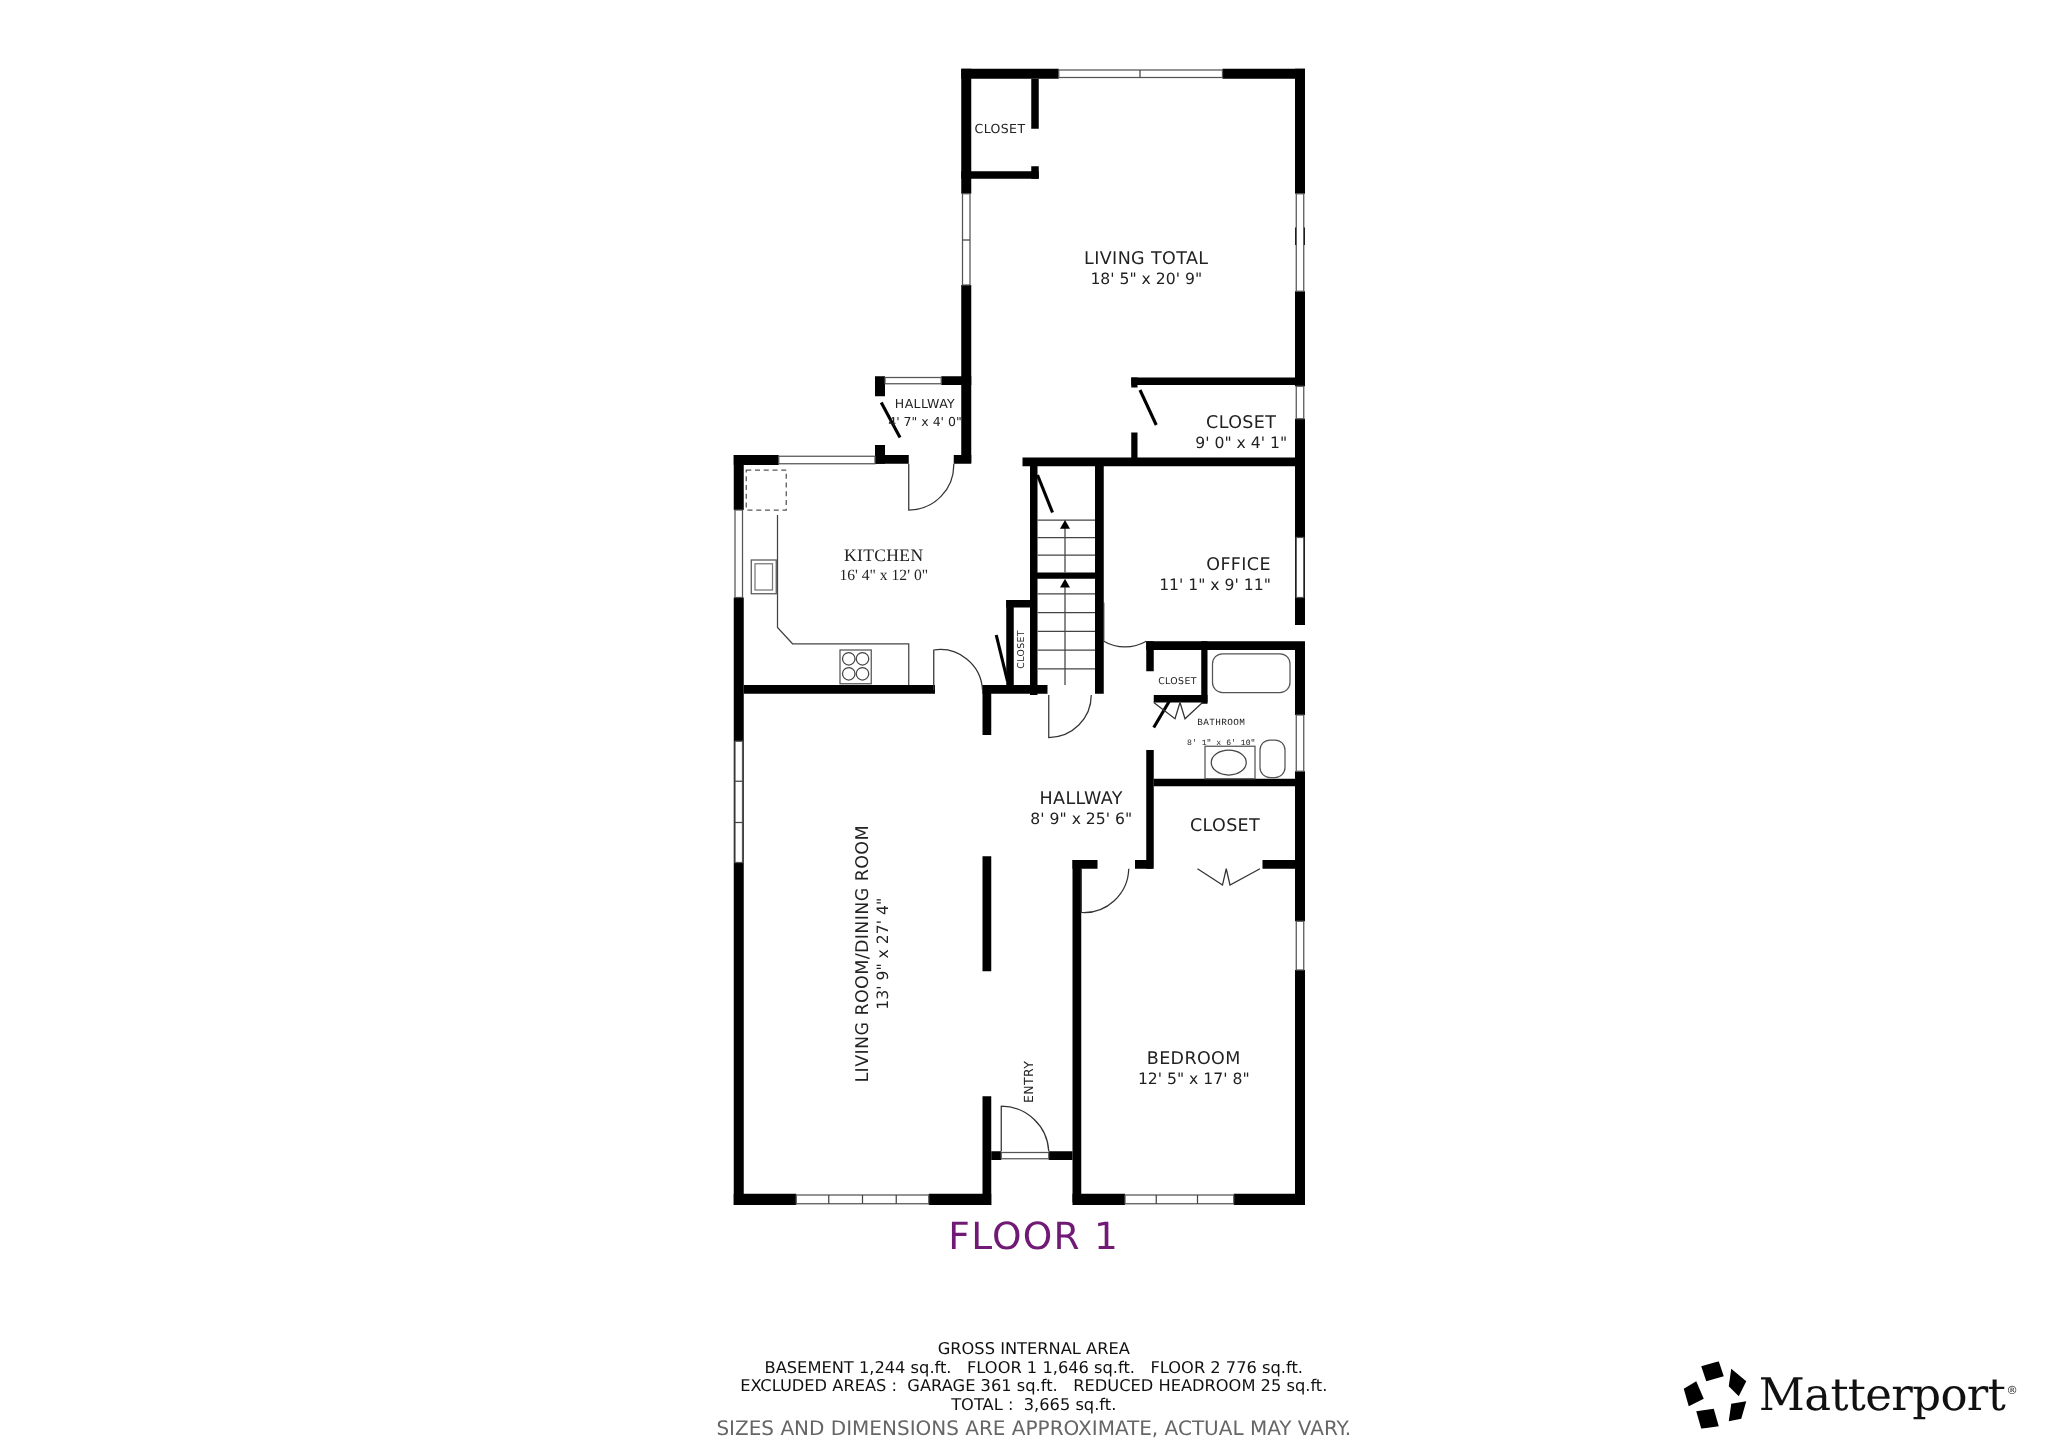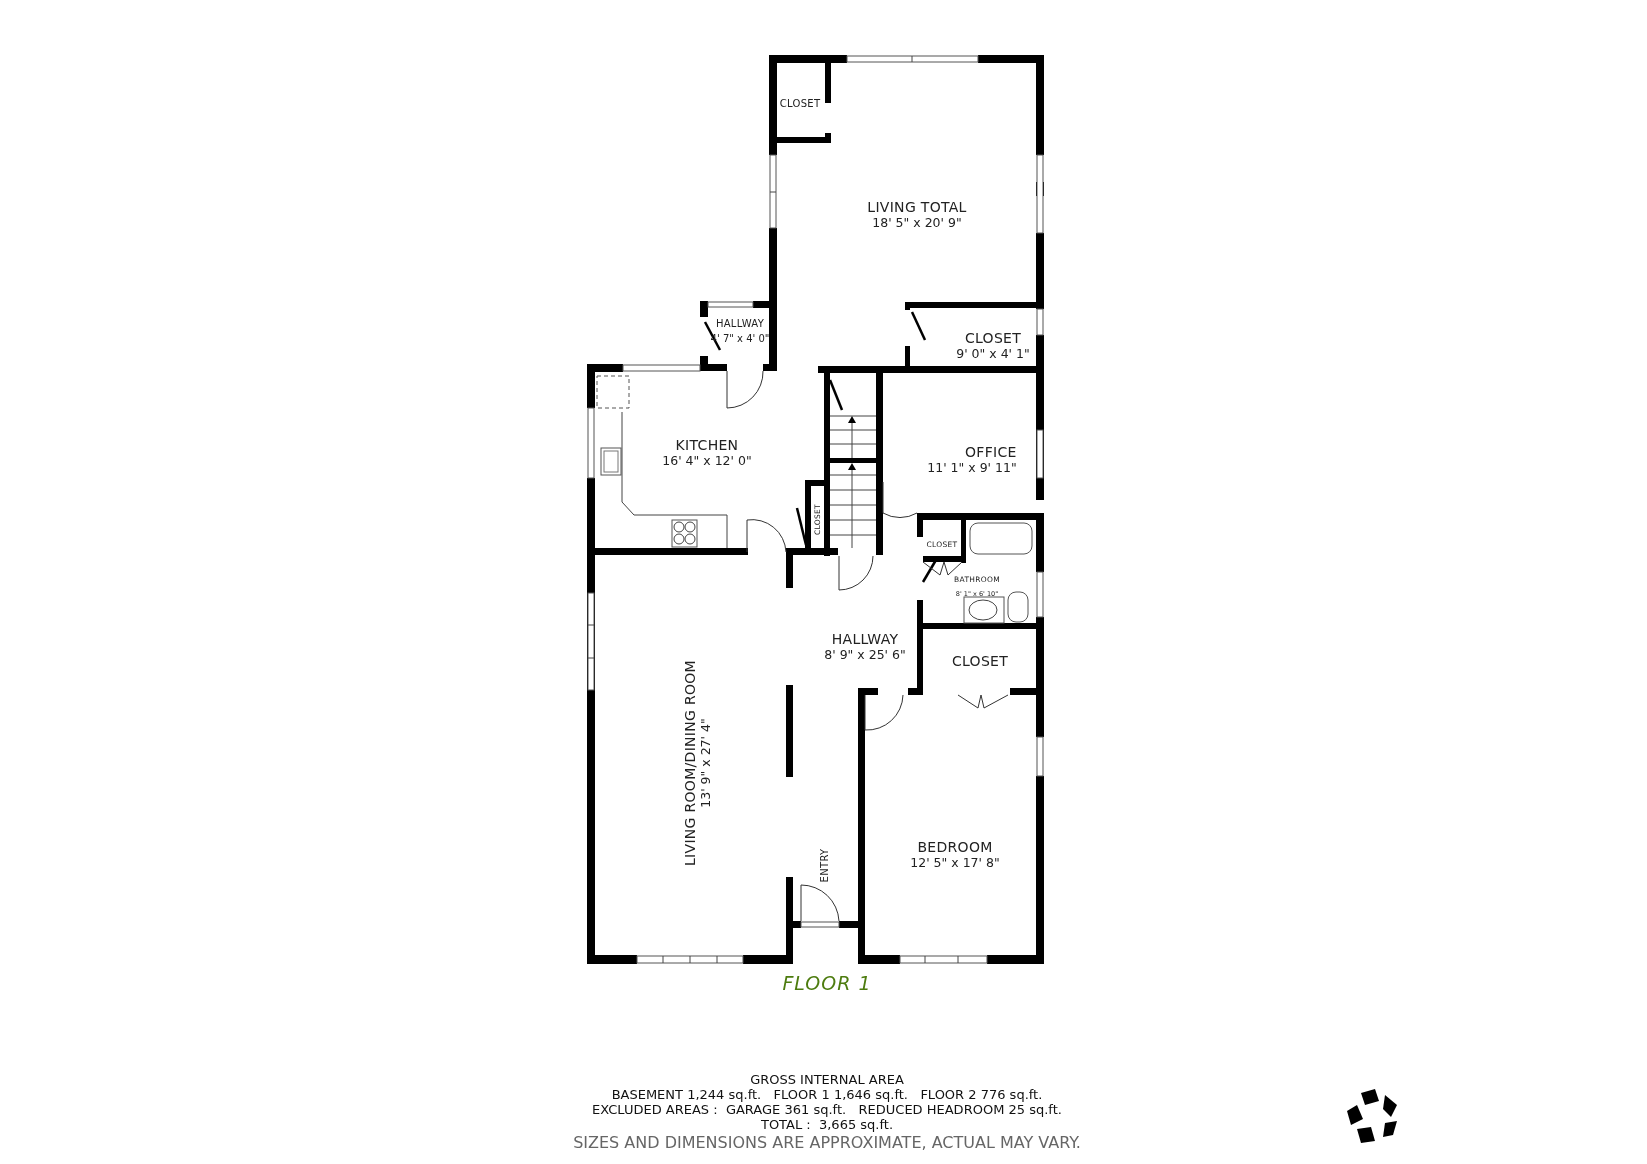--- a/index.html
+++ b/index.html
@@ -11,21 +11,21 @@
   .door { fill:none; stroke:#333; stroke-width:1; }
   .doorleaf { stroke:#000; stroke-width:2.5; }
   .room-label { position:absolute; text-align:center; font-size:13px; line-height:15px; color:#222; white-space:nowrap; transform:translateX(-50%); }
   .room-label .name { display:block; font-size:14px; letter-spacing:0.3px; }
   .room-label .dim { display:block; font-size:12.5px; }
   .small .name { font-size:10px; }
   .small .dim { font-size:10px; }
   .tiny .name { font-size:7.5px; }
   .tiny .dim { font-size:6.5px; }
   .vert { transform:translateX(-50%) rotate(-90deg); transform-origin:center center; }
-  #floor-title { position:absolute; left:827px; top:972px; transform:translateX(-50%); font-size:19px; letter-spacing:1px; color:#4d7c0f; white-space:nowrap;font-style:italic; }
+  #floor-title { position:absolute; left:827px; top:972px; transform:translateX(-50%); font-size:30px; letter-spacing:1px; color:#701a75; white-space:nowrap; }
   #area-block { position:absolute; left:827px; top:1072px; transform:translateX(-50%); text-align:center; font-size:13px; line-height:15px; color:#111; white-space:nowrap; }
   #area-block .disclaimer { color:#666; font-size:16px; margin-top:3px; display:block; }
   #logo { position:absolute; left:1345px; top:1089px; display:flex; align-items:center; }
   #logo-text { font-family:"DejaVu Serif", serif; font-size:36px; color:#111; margin-left:8px; letter-spacing:-0.5px; }
   #logo-reg { font-size:9px; vertical-align:super; margin-left:1px; }
 </style>
 </head>
 <body>
 
 <svg id="plan" viewBox="0 0 1647 1164" xmlns="http://www.w3.org/2000/svg">
@@ -182,35 +182,35 @@
   <span class="name">CLOSET</span>
 </div>
 <div class="room-label" style="left:993px; top:331px;">
   <span class="name">CLOSET</span>
   <span class="dim">9' 0" x 4' 1"</span>
 </div>
 <div class="room-label small" style="left:740px; top:316px;">
   <span class="name">HALLWAY</span>
   <span class="dim">4' 7" x 4' 0"</span>
 </div>
-<div class="room-label" style="left:707px; top:438px;">
+<div class="room-label" style="left:707px; top:438px;font-family:Liberation Serif, serif;">
   <span class="name">KITCHEN</span>
   <span class="dim">16' 4" x 12' 0"</span>
 </div>
 <div class="room-label tiny vert" style="left:817px; top:512px;">
   <span class="name">CLOSET</span>
 </div>
 <div class="room-label" style="left:972px; top:445px;text-align:right;">
   <span class="name">OFFICE</span>
   <span class="dim">11' 1" x 9' 11"</span>
 </div>
 <div class="room-label tiny" style="left:942px; top:537px;">
   <span class="name">CLOSET</span>
 </div>
-<div class="room-label tiny" style="left:977px; top:572px;">
+<div class="room-label tiny" style="left:977px; top:572px;font-family:Liberation Mono, monospace;">
   <span class="name">BATHROOM</span>
   <span class="dim">8' 1" x 6' 10"</span>
 </div>
 <div class="room-label" style="left:865px; top:632px;">
   <span class="name">HALLWAY</span>
   <span class="dim">8' 9" x 25' 6"</span>
 </div>
 <div class="room-label" style="left:980px; top:654px;">
   <span class="name">CLOSET</span>
 </div>
@@ -237,13 +237,14 @@
 </div>
 
 <div id="logo">
   <svg width="54" height="54" viewBox="0 0 54 54">
     <polygon points="16,4 30,0 34,12 20,16" fill="#000"></polygon>
     <polygon points="40,6 52,16 46,28 38,20" fill="#000"></polygon>
     <polygon points="2,22 12,16 18,30 6,36" fill="#000"></polygon>
     <polygon points="40,34 52,32 48,46 38,48" fill="#000"></polygon>
     <polygon points="12,40 26,38 30,52 16,54" fill="#000"></polygon>
   </svg>
+  <span id="logo-text"><span>Matterport</span><span id="logo-reg">®</span></span>
 </div>
 
 </body></html>

